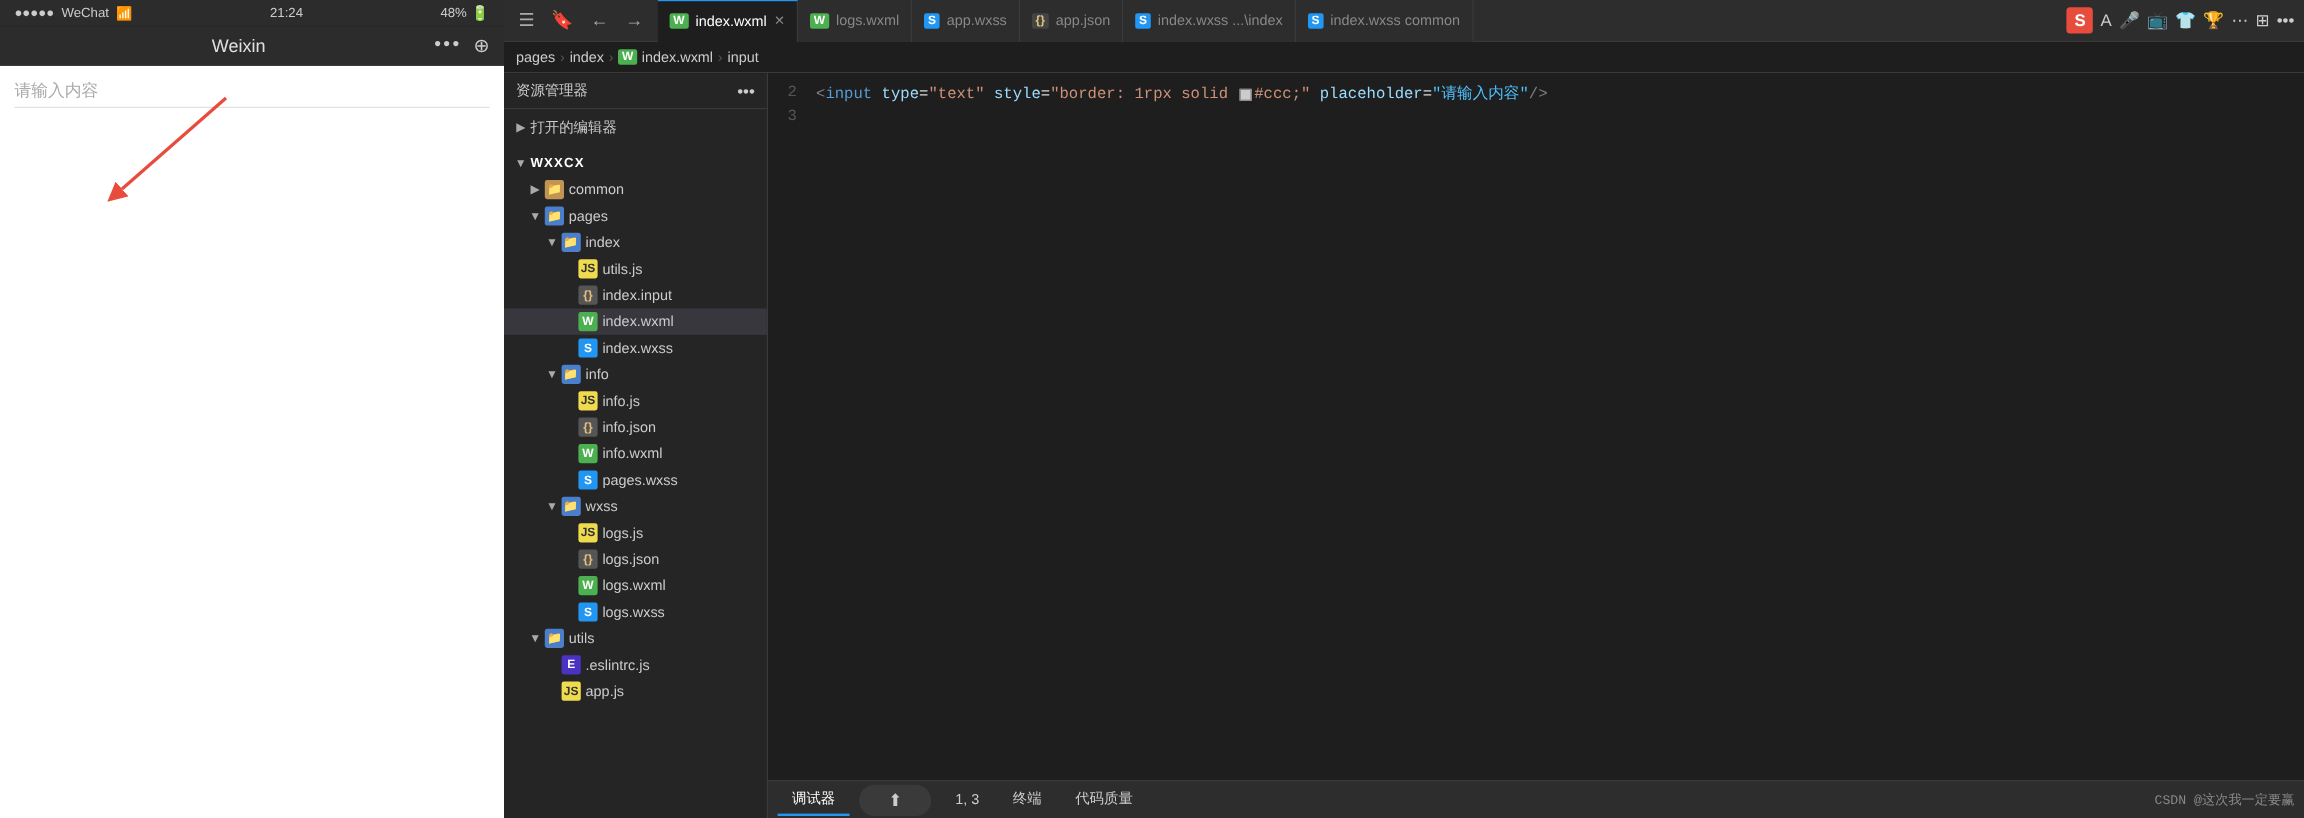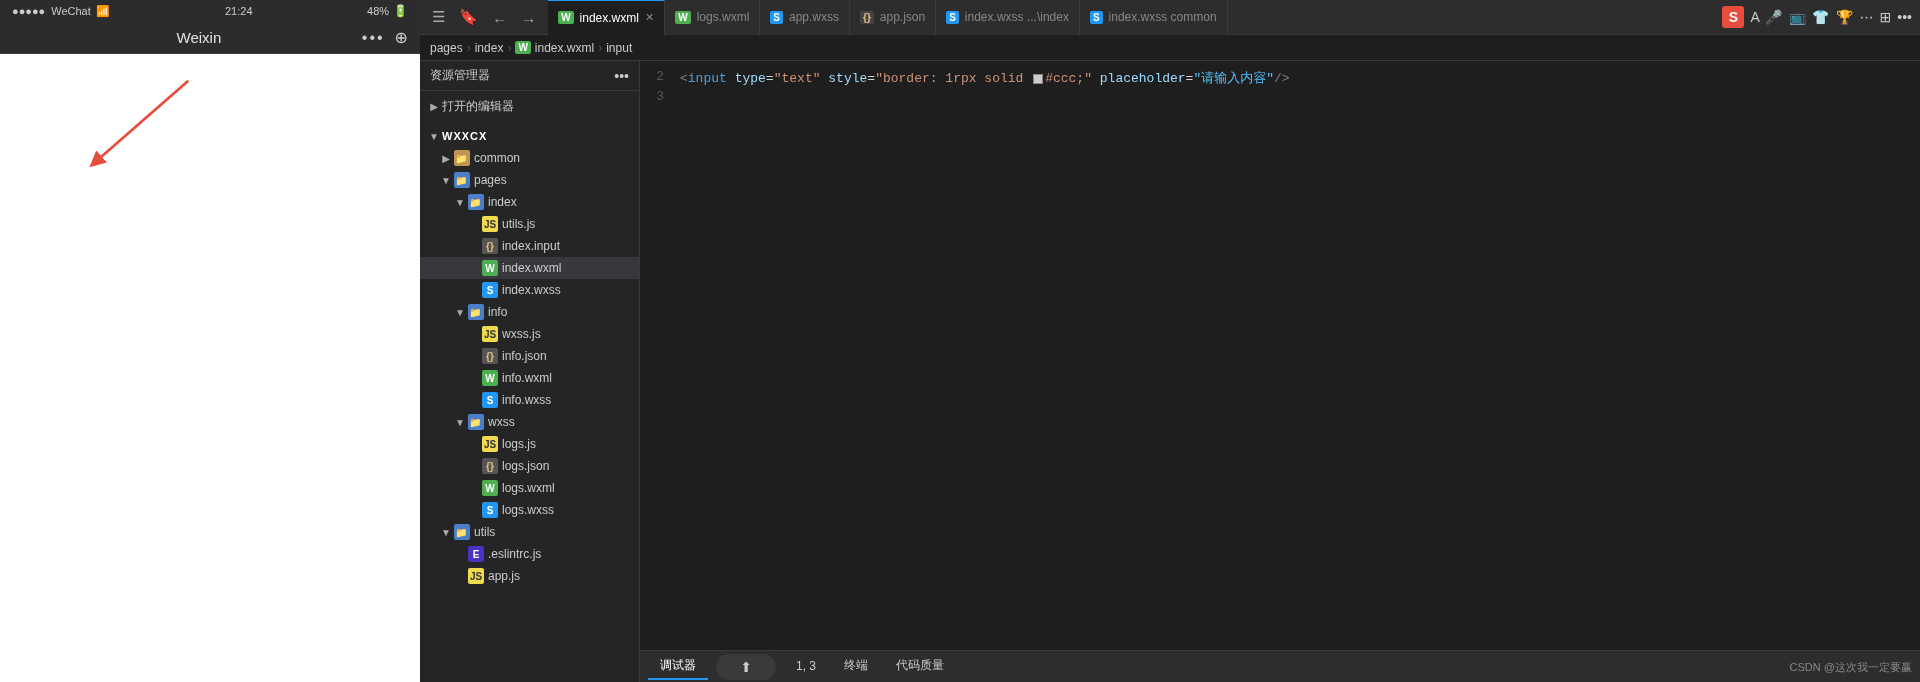--- a/index.html
+++ b/index.html
@@ -328,20 +328,21 @@
       <div style="width:24px;"></div>
       <span style="color:#e0e0e0;font-size:15px;font-weight:500;">Weixin</span>
       <div style="display:flex;gap:10px;align-items:center;">
         <span style="color:#ccc;font-size:16px;letter-spacing:2px;">•••</span>
         <span style="color:#ccc;font-size:16px;">⊕</span>
       </div>
     </div>
 
     <div class="phone-screen-wrapper">
       <div style="background:white;width:100%;height:100%;padding:12px;position:relative;">
+        <div style="color:#aaa;font-size:14px;border-bottom:1px solid #e0e0e0;padding-bottom:4px;width:100%;">请输入内容</div>
 
         <svg class="red-arrow" viewBox="0 0 120 100" xmlns="http://www.w3.org/2000/svg" style="position:absolute;top:10px;left:80px;width:130px;height:120px;">
           <defs>
             <marker id="arrowhead" markerWidth="6" markerHeight="6" refX="0" refY="3" orient="auto">
               <polygon points="0 0, 6 3, 0 6" fill="#e74c3c"></polygon>
             </marker>
           </defs>
           <line x1="100" y1="10" x2="20" y2="80" stroke="#e74c3c" stroke-width="2.5" marker-end="url(#arrowhead)"></line>
         </svg>
       </div>
@@ -477,36 +478,36 @@
           </div>
 
           <div class="explorer-item indent-2">
             <span class="arrow">▼</span>
             <span class="file-icon icon-folder-blue">📁</span>
             <span>info</span>
           </div>
           <div class="explorer-item indent-3">
             <span class="arrow"></span>
             <span class="file-icon icon-js">JS</span>
-            <span>wxss.js</span>
+            <span>info.js</span>
           </div>
           <div class="explorer-item indent-3">
             <span class="arrow"></span>
             <span class="file-icon icon-json">{}</span>
             <span>info.json</span>
           </div>
           <div class="explorer-item indent-3">
             <span class="arrow"></span>
             <span class="file-icon icon-wxml">W</span>
             <span>info.wxml</span>
           </div>
           <div class="explorer-item indent-3">
             <span class="arrow"></span>
             <span class="file-icon icon-wxss">S</span>
-            <span>info.wxss</span>
+            <span>pages.wxss</span>
           </div>
 
           <div class="explorer-item indent-2">
             <span class="arrow">▼</span>
             <span class="file-icon icon-folder-blue">📁</span>
             <span>wxss</span>
           </div>
           <div class="explorer-item indent-3">
             <span class="arrow"></span>
             <span class="file-icon icon-js">JS</span>
@@ -574,20 +575,20 @@
           </div>
           <div class="bottom-tab">
             <span>1, 3</span>
           </div>
           <div class="bottom-tab">
             <span>终端</span>
           </div>
           <div class="bottom-tab">
             <span>代码质量</span>
           </div>
-          <div style="margin-left:auto;">
+          <div style="margin-left:auto;font-family:Liberation Mono, monospace;">
             <span style="color:#888;font-size:11px;">CSDN @这次我一定要赢</span>
           </div>
         </div>
       </div>
     </div>
   </div>
 </div>
 
 </body></html>

